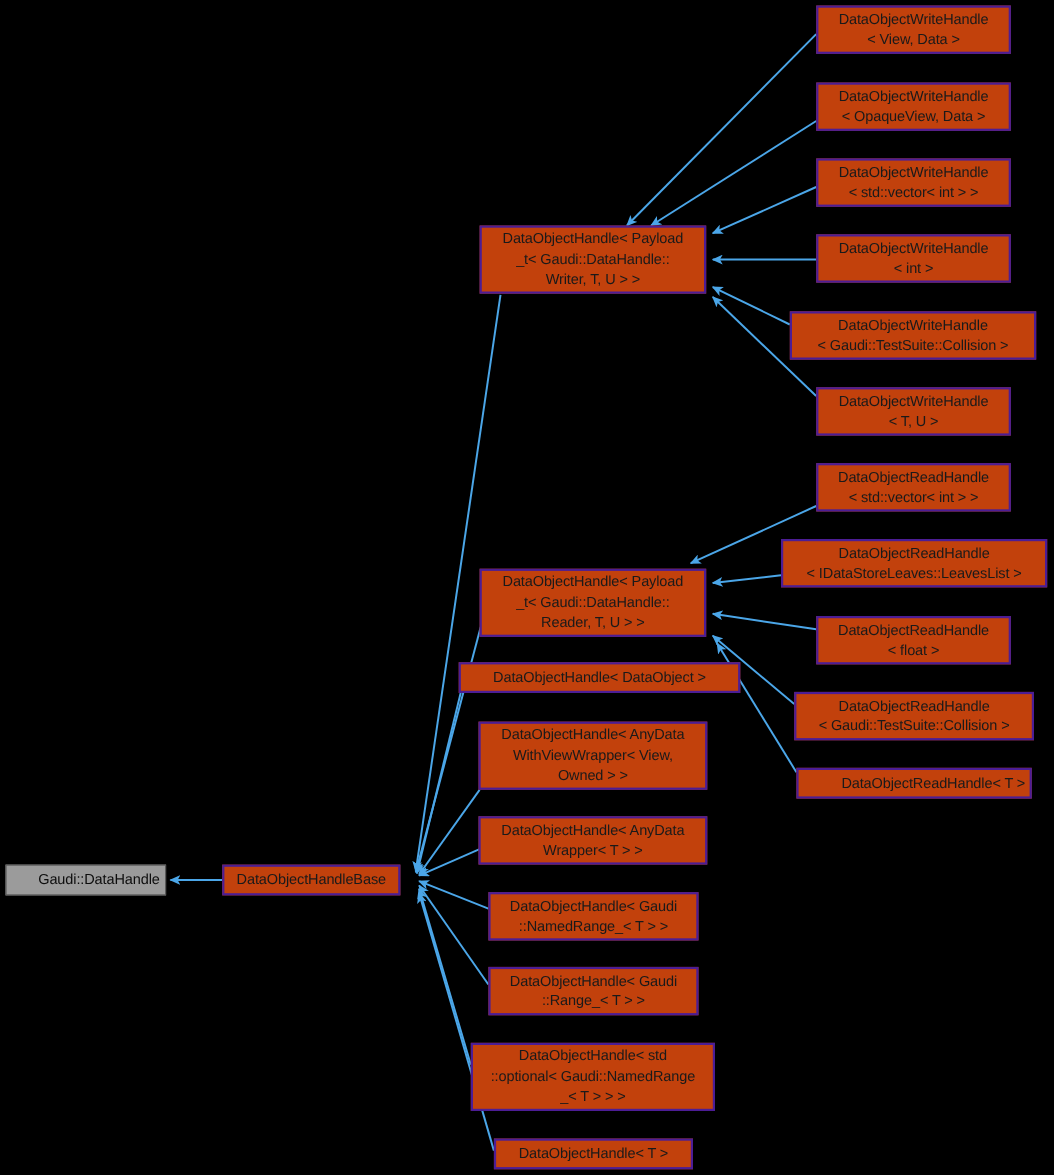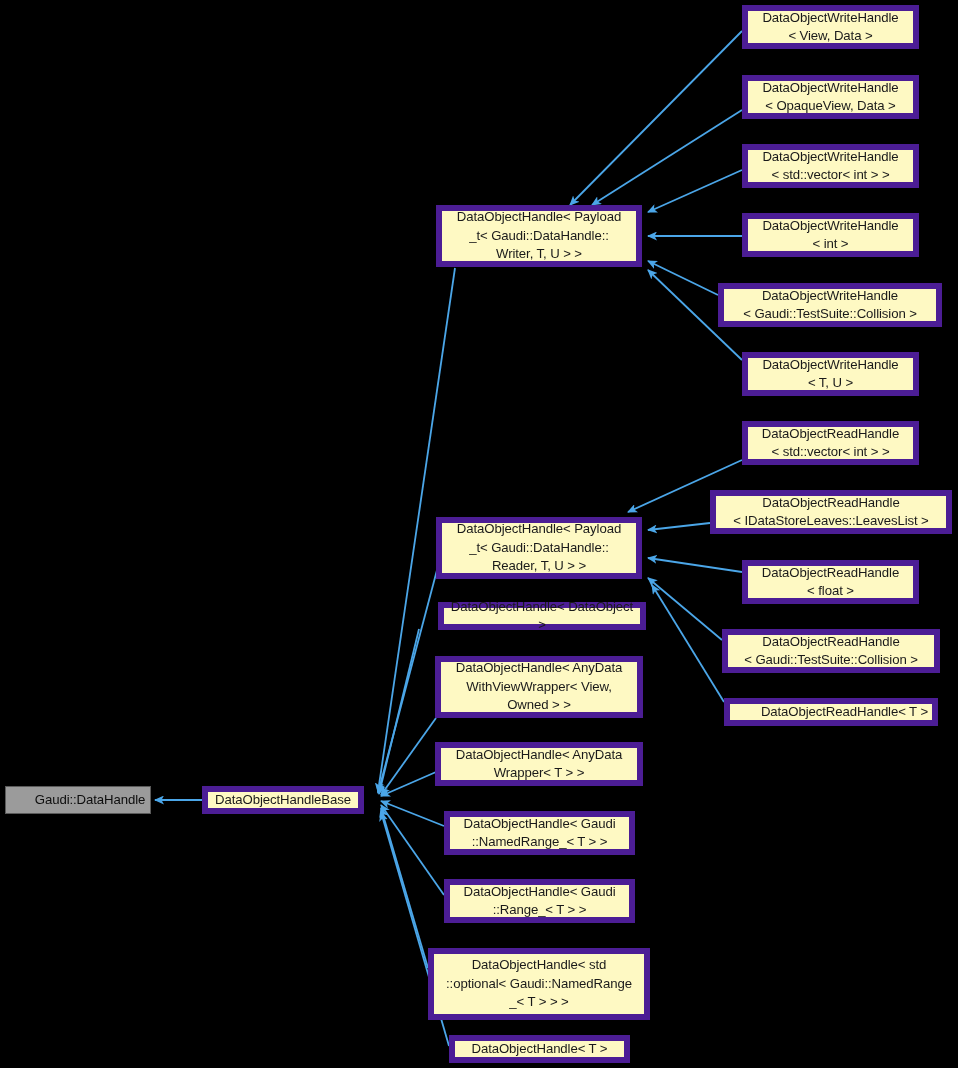--- a/index.html
+++ b/index.html
@@ -19,22 +19,22 @@
     position: absolute;
     left: 0;
     top: 0;
     width: 958px;
     height: 1068px;
     pointer-events: none;
   }
   .node {
     position: absolute;
     box-sizing: border-box;
-    border: 6px solid #4c1d95;
-    background: #fef9c3;
+    border: 2px solid #4c1d95;
+    background: #c2410c;
     color: #1a1a1a;
     font-size: 13.2px;
     line-height: 18.5px;
     text-align: center;
     display: flex;
     align-items: center;
     justify-content: center;
     white-space: pre-line;
     letter-spacing: -0.1px;
     z-index: 3;
@@ -88,31 +88,31 @@
   </svg>
   <div id="node-layer">
       <div class="node root" style="left: 5px; top: 786px; width: 146px; height: 28px;"><span class="label">Gaudi::DataHandle</span></div>
       <div class="node" style="left: 202px; top: 786px; width: 162px; height: 28px;"><span class="label">DataObjectHandleBase</span></div>
       <div class="node" style="left: 436px; top: 205px; width: 206px; height: 62px;"><span class="label">DataObjectHandle&lt; Payload
 _t&lt; Gaudi::DataHandle::
 Writer, T, U &gt; &gt;</span></div>
       <div class="node" style="left: 436px; top: 517px; width: 206px; height: 62px;"><span class="label">DataObjectHandle&lt; Payload
 _t&lt; Gaudi::DataHandle::
 Reader, T, U &gt; &gt;</span></div>
-      <div class="node" style="left: 417px; top: 602px; width: 208px; height: 28px; margin-left: 21px;"><span class="label">DataObjectHandle&lt; DataObject &gt;</span></div>
+      <div class="node" style="left: 417px; top: 602px; width: 256px; height: 28px;"><span class="label">DataObjectHandle&lt; DataObject &gt;</span></div>
       <div class="node" style="left: 435px; top: 656px; width: 208px; height: 62px;"><span class="label">DataObjectHandle&lt; AnyData
 WithViewWrapper&lt; View,
 Owned &gt; &gt;</span></div>
       <div class="node" style="left: 435px; top: 742px; width: 208px; height: 44px;"><span class="label">DataObjectHandle&lt; AnyData
 Wrapper&lt; T &gt; &gt;</span></div>
       <div class="node" style="left: 444px; top: 811px; width: 191px; height: 44px;"><span class="label">DataObjectHandle&lt; Gaudi
 ::NamedRange_&lt; T &gt; &gt;</span></div>
       <div class="node" style="left: 444px; top: 879px; width: 191px; height: 44px;"><span class="label">DataObjectHandle&lt; Gaudi
 ::Range_&lt; T &gt; &gt;</span></div>
-      <div class="node" style="left: 428px; top: 948px; width: 222px; height: 72px; justify-content: flex-end;"><span class="label">DataObjectHandle&lt; std
+      <div class="node" style="left: 428px; top: 948px; width: 222px; height: 62px; justify-content: flex-end;"><span class="label">DataObjectHandle&lt; std
 ::optional&lt; Gaudi::NamedRange
 _&lt; T &gt; &gt; &gt;</span></div>
       <div class="node" style="left: 449px; top: 1035px; width: 181px; height: 28px; justify-content: flex-end;"><span class="label">DataObjectHandle&lt; T &gt;</span></div>
       <div class="node" style="left: 742px; top: 5px; width: 177px; height: 44px;"><span class="label">DataObjectWriteHandle
 &lt; View, Data &gt;</span></div>
       <div class="node" style="left: 742px; top: 75px; width: 177px; height: 44px;"><span class="label">DataObjectWriteHandle
 &lt; OpaqueView, Data &gt;</span></div>
       <div class="node" style="left: 742px; top: 144px; width: 177px; height: 44px;"><span class="label">DataObjectWriteHandle
 &lt; std::vector&lt; int &gt; &gt;</span></div>
       <div class="node" style="left: 742px; top: 213px; width: 177px; height: 44px;"><span class="label">DataObjectWriteHandle

